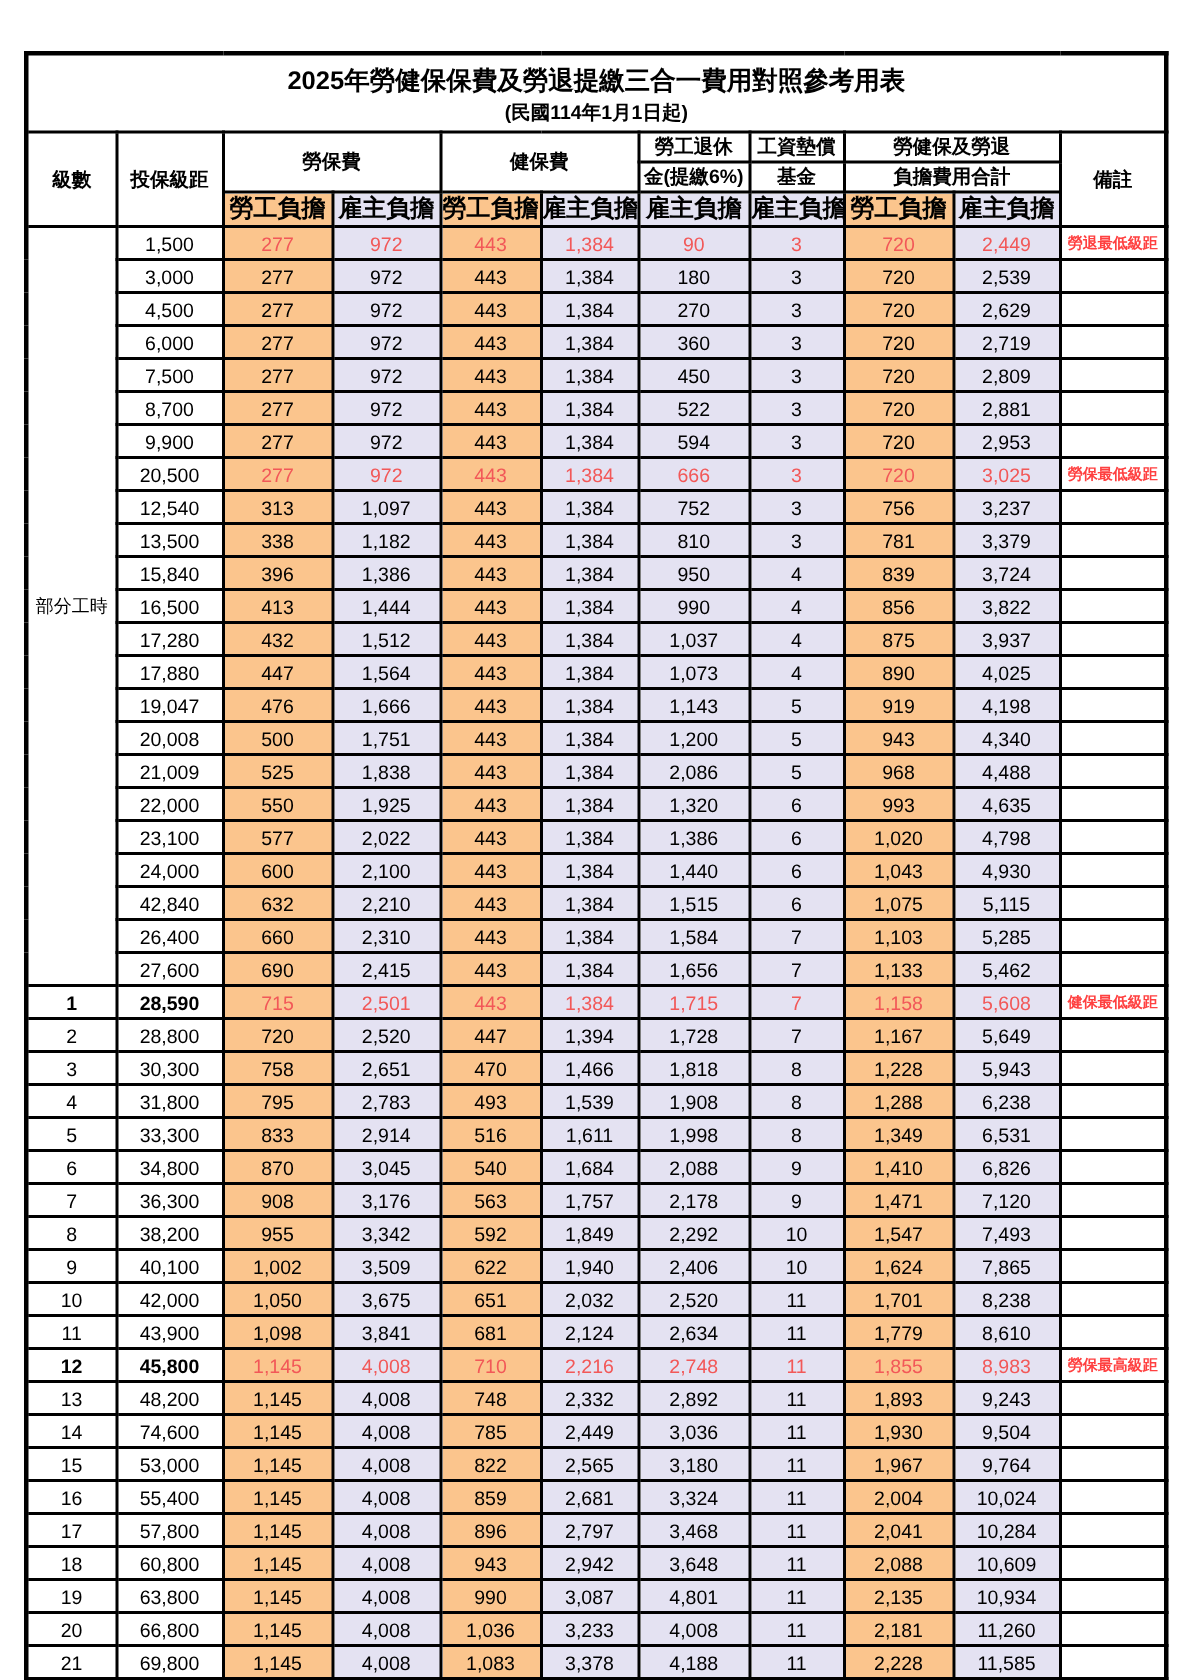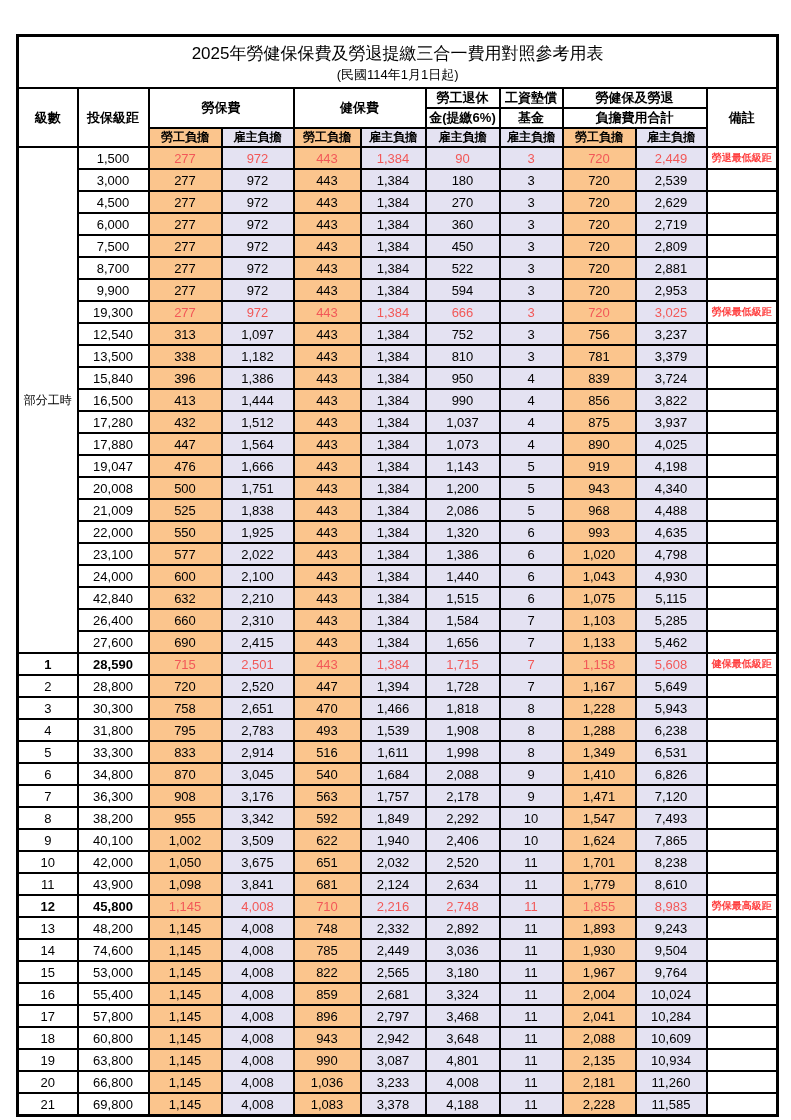--- a/index.html
+++ b/index.html
@@ -20,24 +20,24 @@
     border-collapse:collapse;table-layout:fixed;width:760px;
     border:3px solid var(--line);
   }
   th,td{
     border:2px solid var(--line);
     padding:0;text-align:center;vertical-align:middle;
     white-space:nowrap;overflow:hidden;
     font-weight:normal;
   }
   .titlecell{height:50px;background:#fff;}
-  .title{font-size:17px;font-weight:normal;line-height:1.45;}
-  .subtitle{font-size:13px;font-weight:normal;line-height:1.2;}
+  .title{font-size:17px;font-weight:bold;line-height:1.45;}
+  .subtitle{font-size:13px;font-weight:bold;line-height:1.2;}
   tr.h1 th,tr.h2 th{height:16px;font-size:13px;font-weight:bold;}
-  tr.h3 th{height:13px;font-size:12px;font-weight:bold;}
+  tr.h3 th{height:13px;font-size:16px;font-weight:bold;}
   tbody td{height:20px;font-size:13px;}
   .emp{background:var(--emp-bg);}
   .er{background:var(--er-bg);}
   .level{font-size:13px;background:#fff;}
   .pt{font-size:12px;}
   .bracket{font-size:13px;background:#fff;margin-left:30px;}
   .note{font-size:10px;font-weight:bold;color:var(--red-note);background:#fff;padding:0 1px;}
   .red{color:var(--red-val);}
   .bold{font-weight:bold;}
 </style>
@@ -172,21 +172,21 @@
           <td class="er">972</td>
           <td class="emp">443</td>
           <td class="er">1,384</td>
           <td class="er">594</td>
           <td class="er">3</td>
           <td class="emp">720</td>
           <td class="er">2,953</td>
           <td class="note"></td>
         </tr>
         <tr>
-          <td class="bracket">19,300</td>
+          <td class="bracket">20,500</td>
           <td class="emp red">277</td>
           <td class="er red">972</td>
           <td class="emp red">443</td>
           <td class="er red">1,384</td>
           <td class="er red">666</td>
           <td class="er red">3</td>
           <td class="emp red">720</td>
           <td class="er red">3,025</td>
           <td class="note">勞保最低級距</td>
         </tr>

